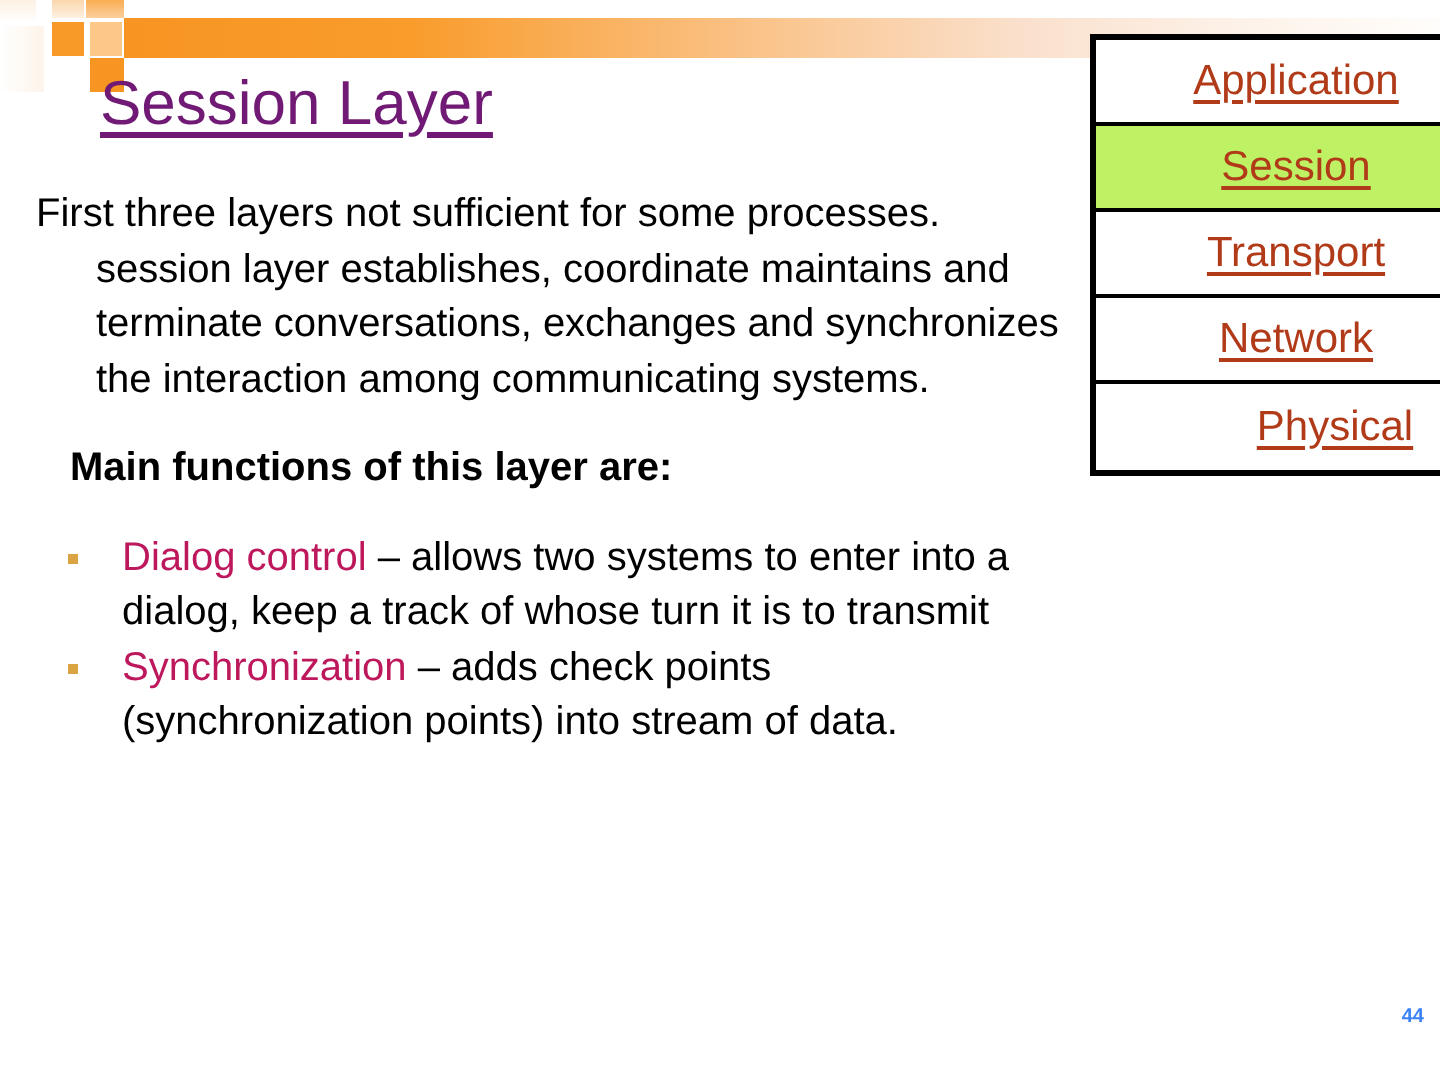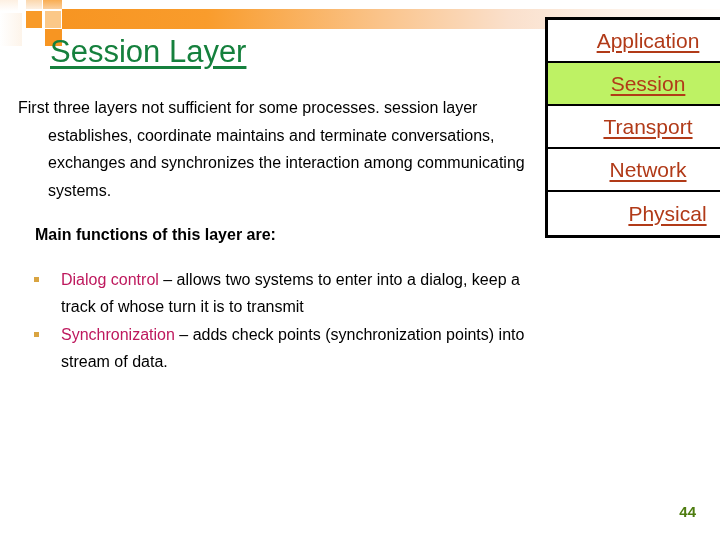--- a/index.html
+++ b/index.html
@@ -37,33 +37,33 @@
   .deco-g { left: 0px;  top: 13px; width: 22px; height: 33px; background: linear-gradient(to right, #ffffff, #fdf4ea); }
 
   
   .slide-title {
     position: absolute;
     left: 50px;
     top: 33px;
     width: 470px;
     font-size: 31px;
     line-height: 37px;
-    color: #15803d;
+    color: #701a75;
     text-decoration: underline;
     text-underline-offset: 4px;
     white-space: nowrap;
   }
 
   
   .body-col {
     position: absolute;
     left: 18px;
     top: 94px;
     width: 515px;
-    font-size: 16px;
+    font-size: 20px;
     line-height: 27.5px;
     color: #000000;
   }
   .para {
     margin: 0;
     padding-left: 30px;
     text-indent: -30px;
   }
   .para-flush {
     margin: 17px;
@@ -118,25 +118,25 @@
     text-underline-offset: 3px;
     white-space: nowrap;
   }
   .osi-row.highlight {
     background: #bef264;
   }
 
   
   .page-num {
     position: absolute;
-    right: 24px;
+    right: 8px;
     top: 503px;
-    font-size: 15px;
+    font-size: 10px;
     font-weight: bold;
-    color: #4d7c0f;
+    color: #3b82f6;
   }
 </style>
 </head>
 <body>
 
 <div>
   <div class="deco-sq deco-g"></div>
   <div class="deco-sq deco-a"></div>
   <div class="deco-sq deco-b"></div>
   <div class="deco-sq deco-c"></div>

